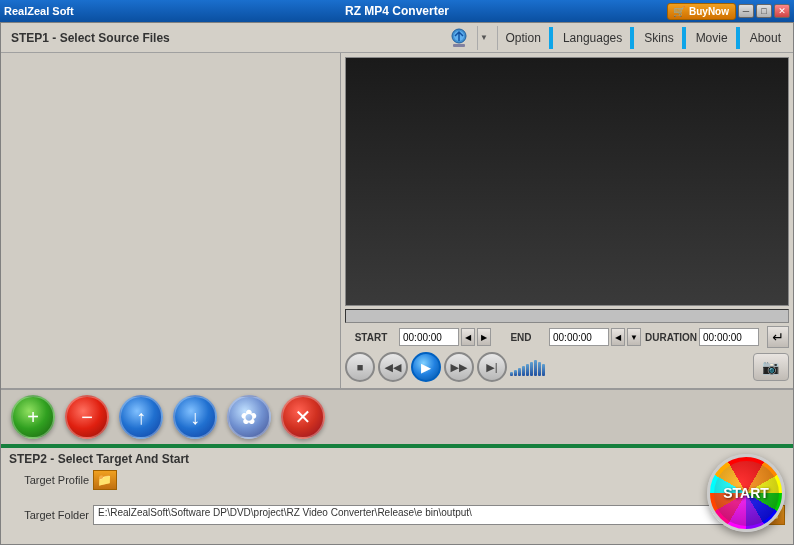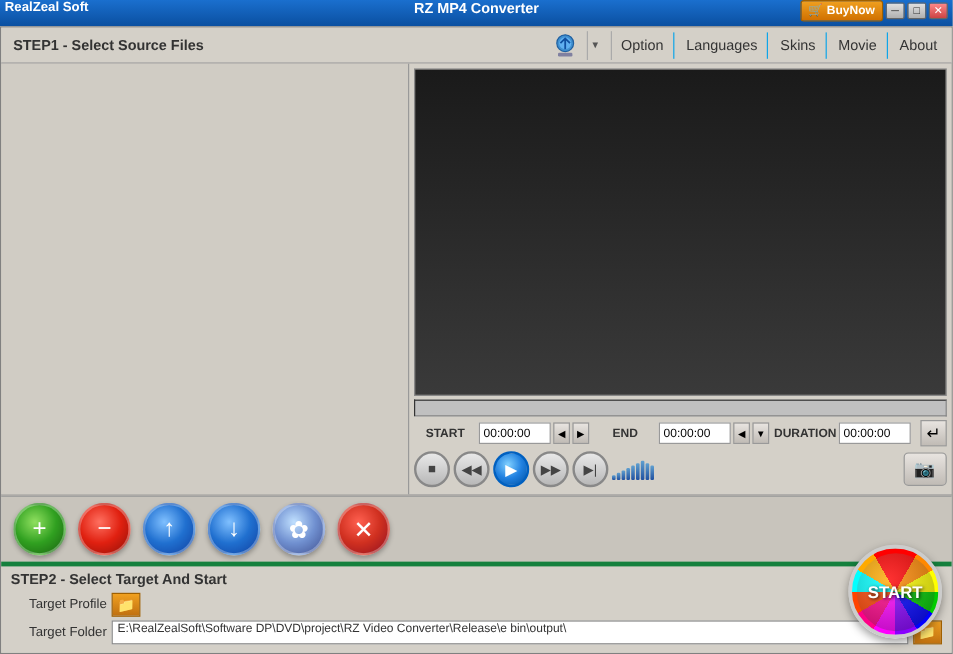--- a/index.html
+++ b/index.html
@@ -11,21 +11,21 @@
       background: #d4d0c8;
       overflow: hidden;
     }
 
     
     .title-bar {
       background: linear-gradient(to bottom, #1a6fce, #0a4fa0);
       color: white;
       height: 22px;
       display: flex;
-      align-items: flex-start;
+      align-items: center;
       justify-content: space-between;
       padding: 0 4px;
       user-select: none;
     }
     .title-bar-left {
       display: flex;
       align-items: center;
       gap: 6px;
       font-size: 11px;
       font-weight: bold;
@@ -103,21 +103,21 @@
       display: flex;
       align-items: center;
       padding-right: 4px;
       gap: 2px;
       font-size: 12px;
     }
     .menu-item {
       padding: 4px 8px;
       color: #333;
       cursor: pointer;
-      border-right: 1px solid #0ea5e9;
+      border-right: 4px solid #0ea5e9;
     }
     .menu-item:last-child { border-right: none; }
 
     
     .toolbar-icons {
       display: flex;
       align-items: center;
       gap: 4px;
       padding: 0 6px;
       border-right: 1px solid #aaa;
@@ -356,21 +356,21 @@
     }
     .step2-title {
       font-weight: bold;
       font-size: 12px;
       color: #333;
       margin-bottom: 4px;
     }
     .step2-row {
       display: flex;
       align-items: center;
-      margin-bottom: 3px;
+      margin-bottom: 15px;
       gap: 4px;
     }
     .step2-row-label {
       font-size: 11px;
       color: #333;
       width: 80px;
       text-align: right;
       flex-shrink: 0;
     }
     .step2-select {

